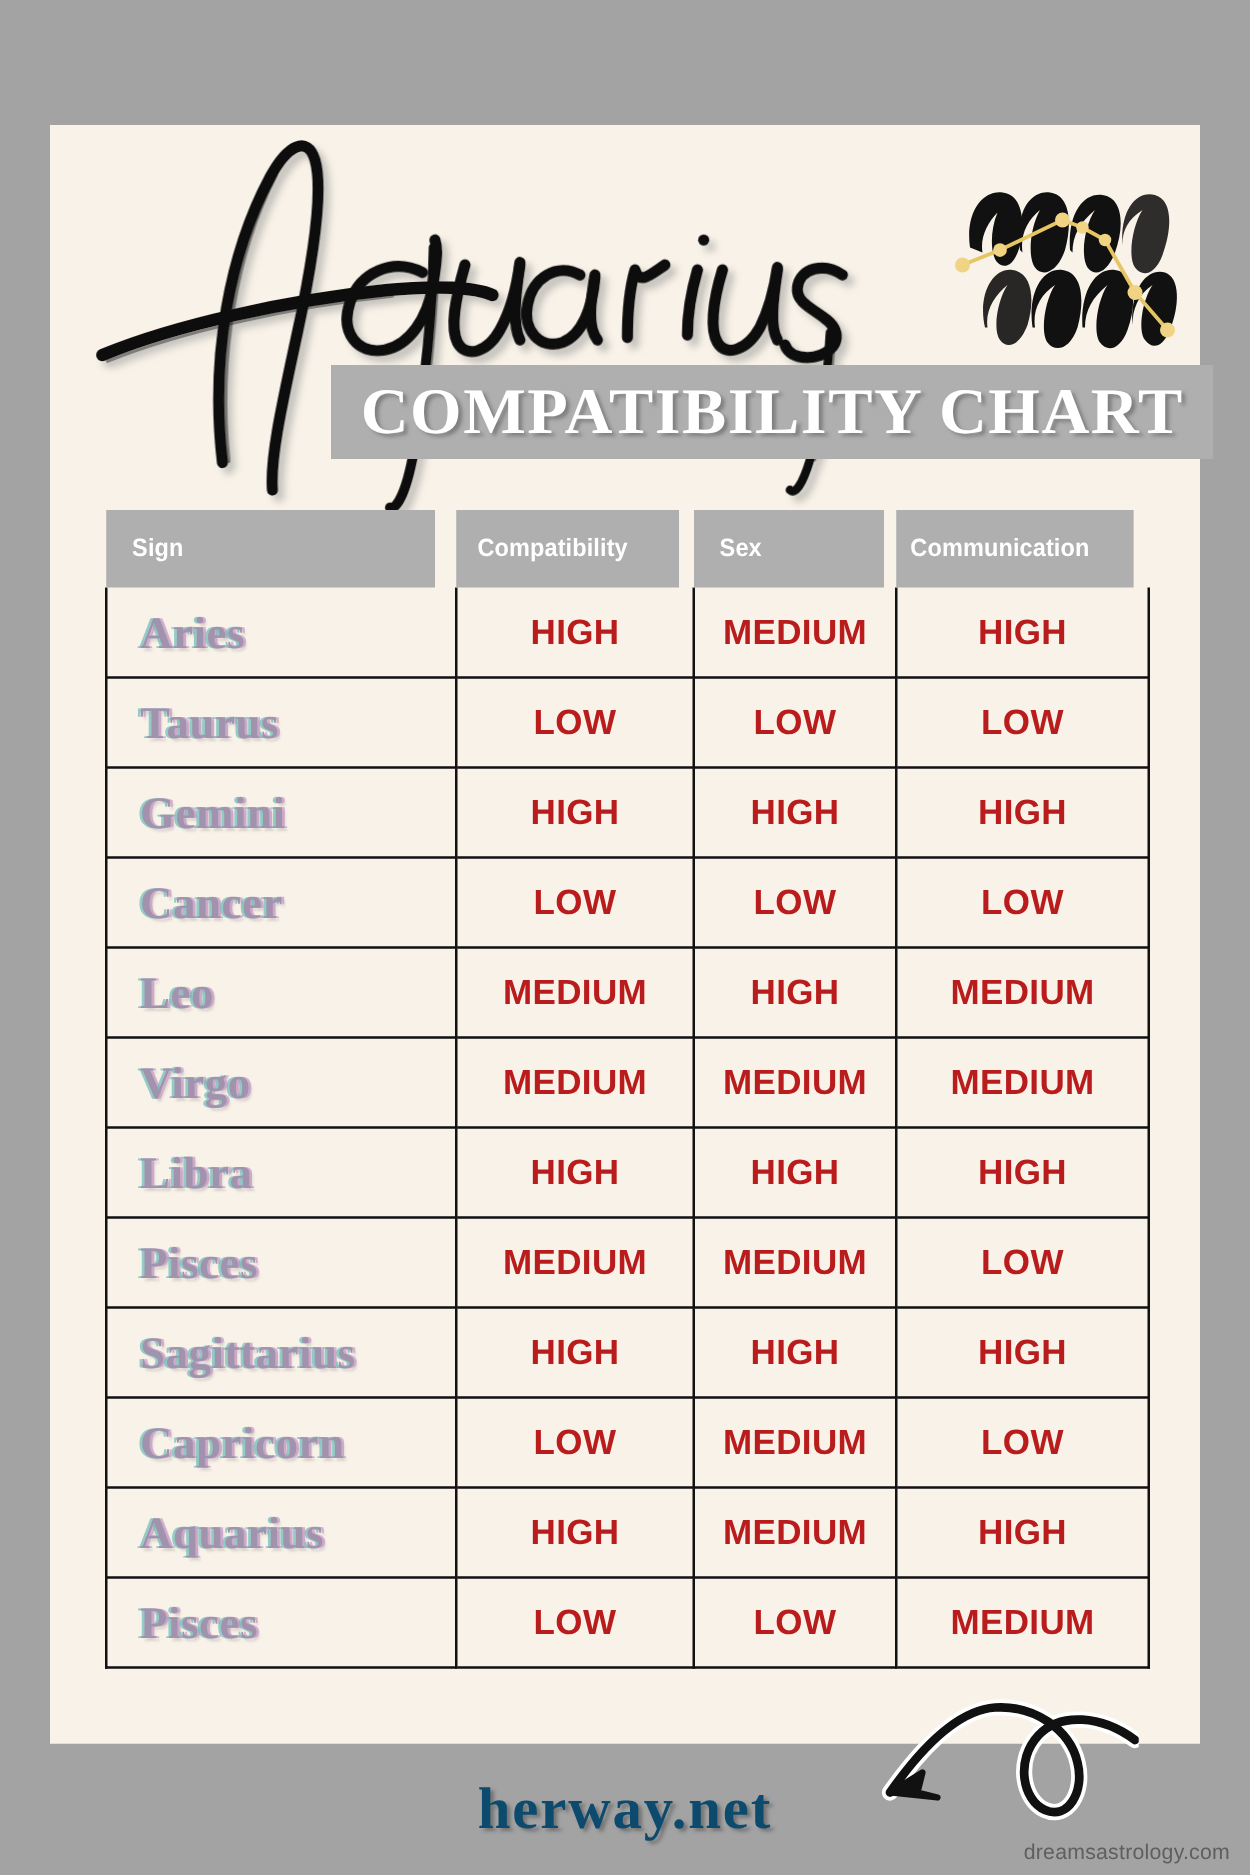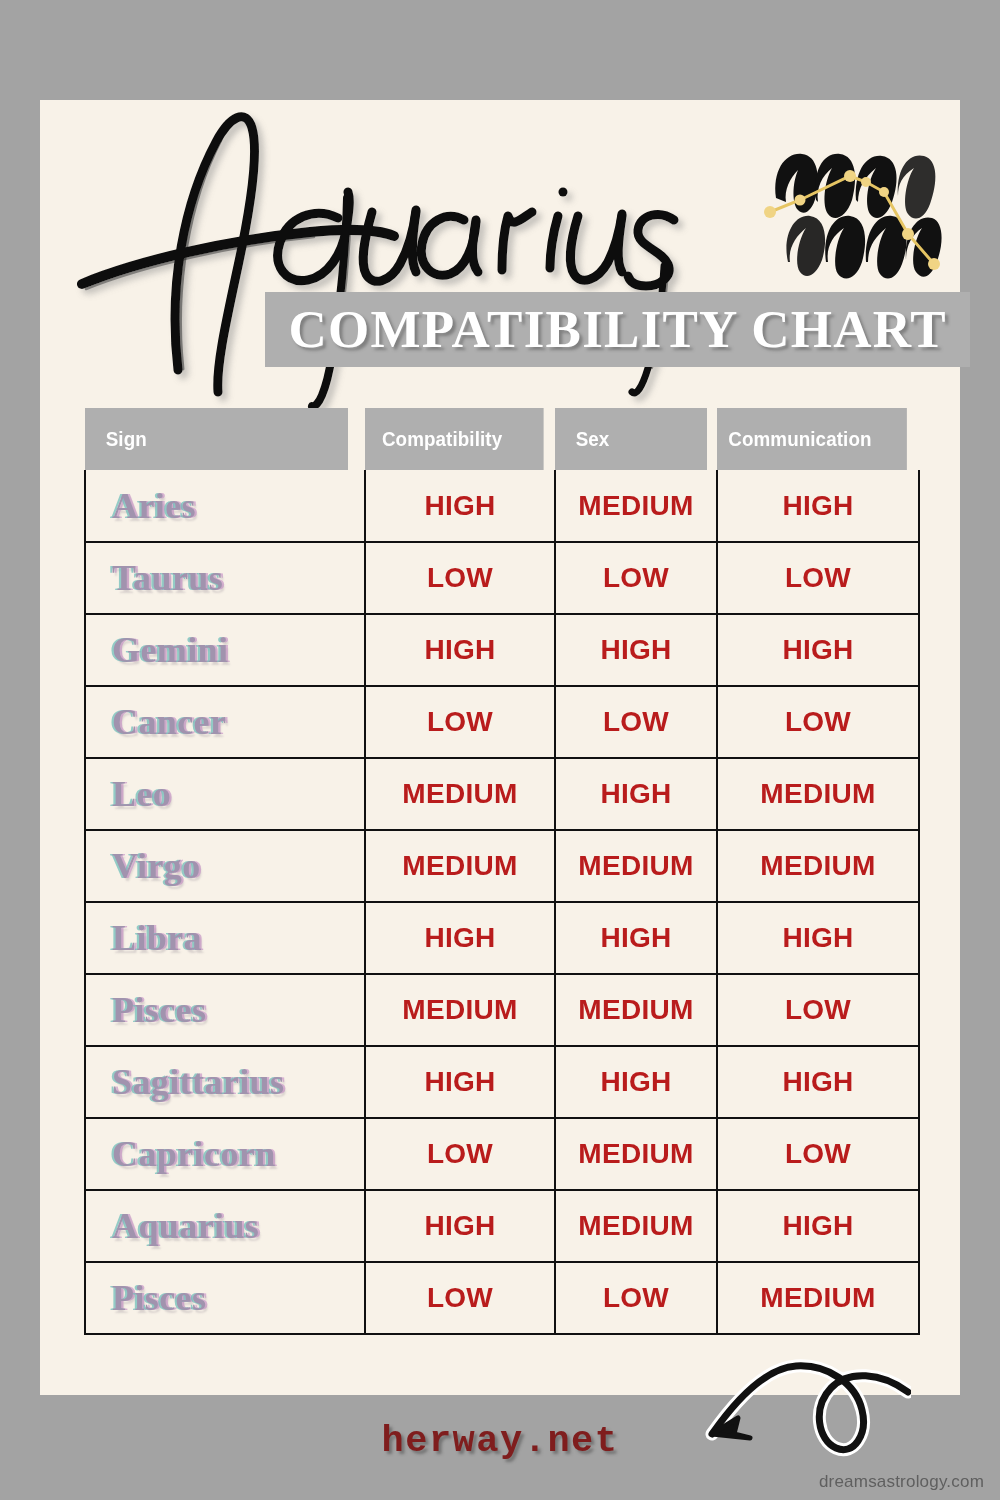--- a/index.html
+++ b/index.html
@@ -119,24 +119,24 @@
   }
 
   
   #footer-site {
     position:absolute;
     left:0; top:1420px;
     width:1000px;
     text-align:center;
   }
   #footer-site .txt {
-    font-family:Liberation Mono, monospace;
-    font-weight:700;
-    font-size:37px;
-    color:#7f1d1d;
+    font-family:Liberation Serif, serif;
+    font-weight:700;
+    font-size:47px;
+    color:#0c4a6e;
     letter-spacing:1.5px;
     text-shadow:3px 3px 3px rgba(85,85,85,.6);
   }
   #arrow {
     position:absolute;
     left:676px; top:1352px;
     width:235px; height:135px;
   }
   #arrow svg { width:100%; height:100%; }
   #watermark {

